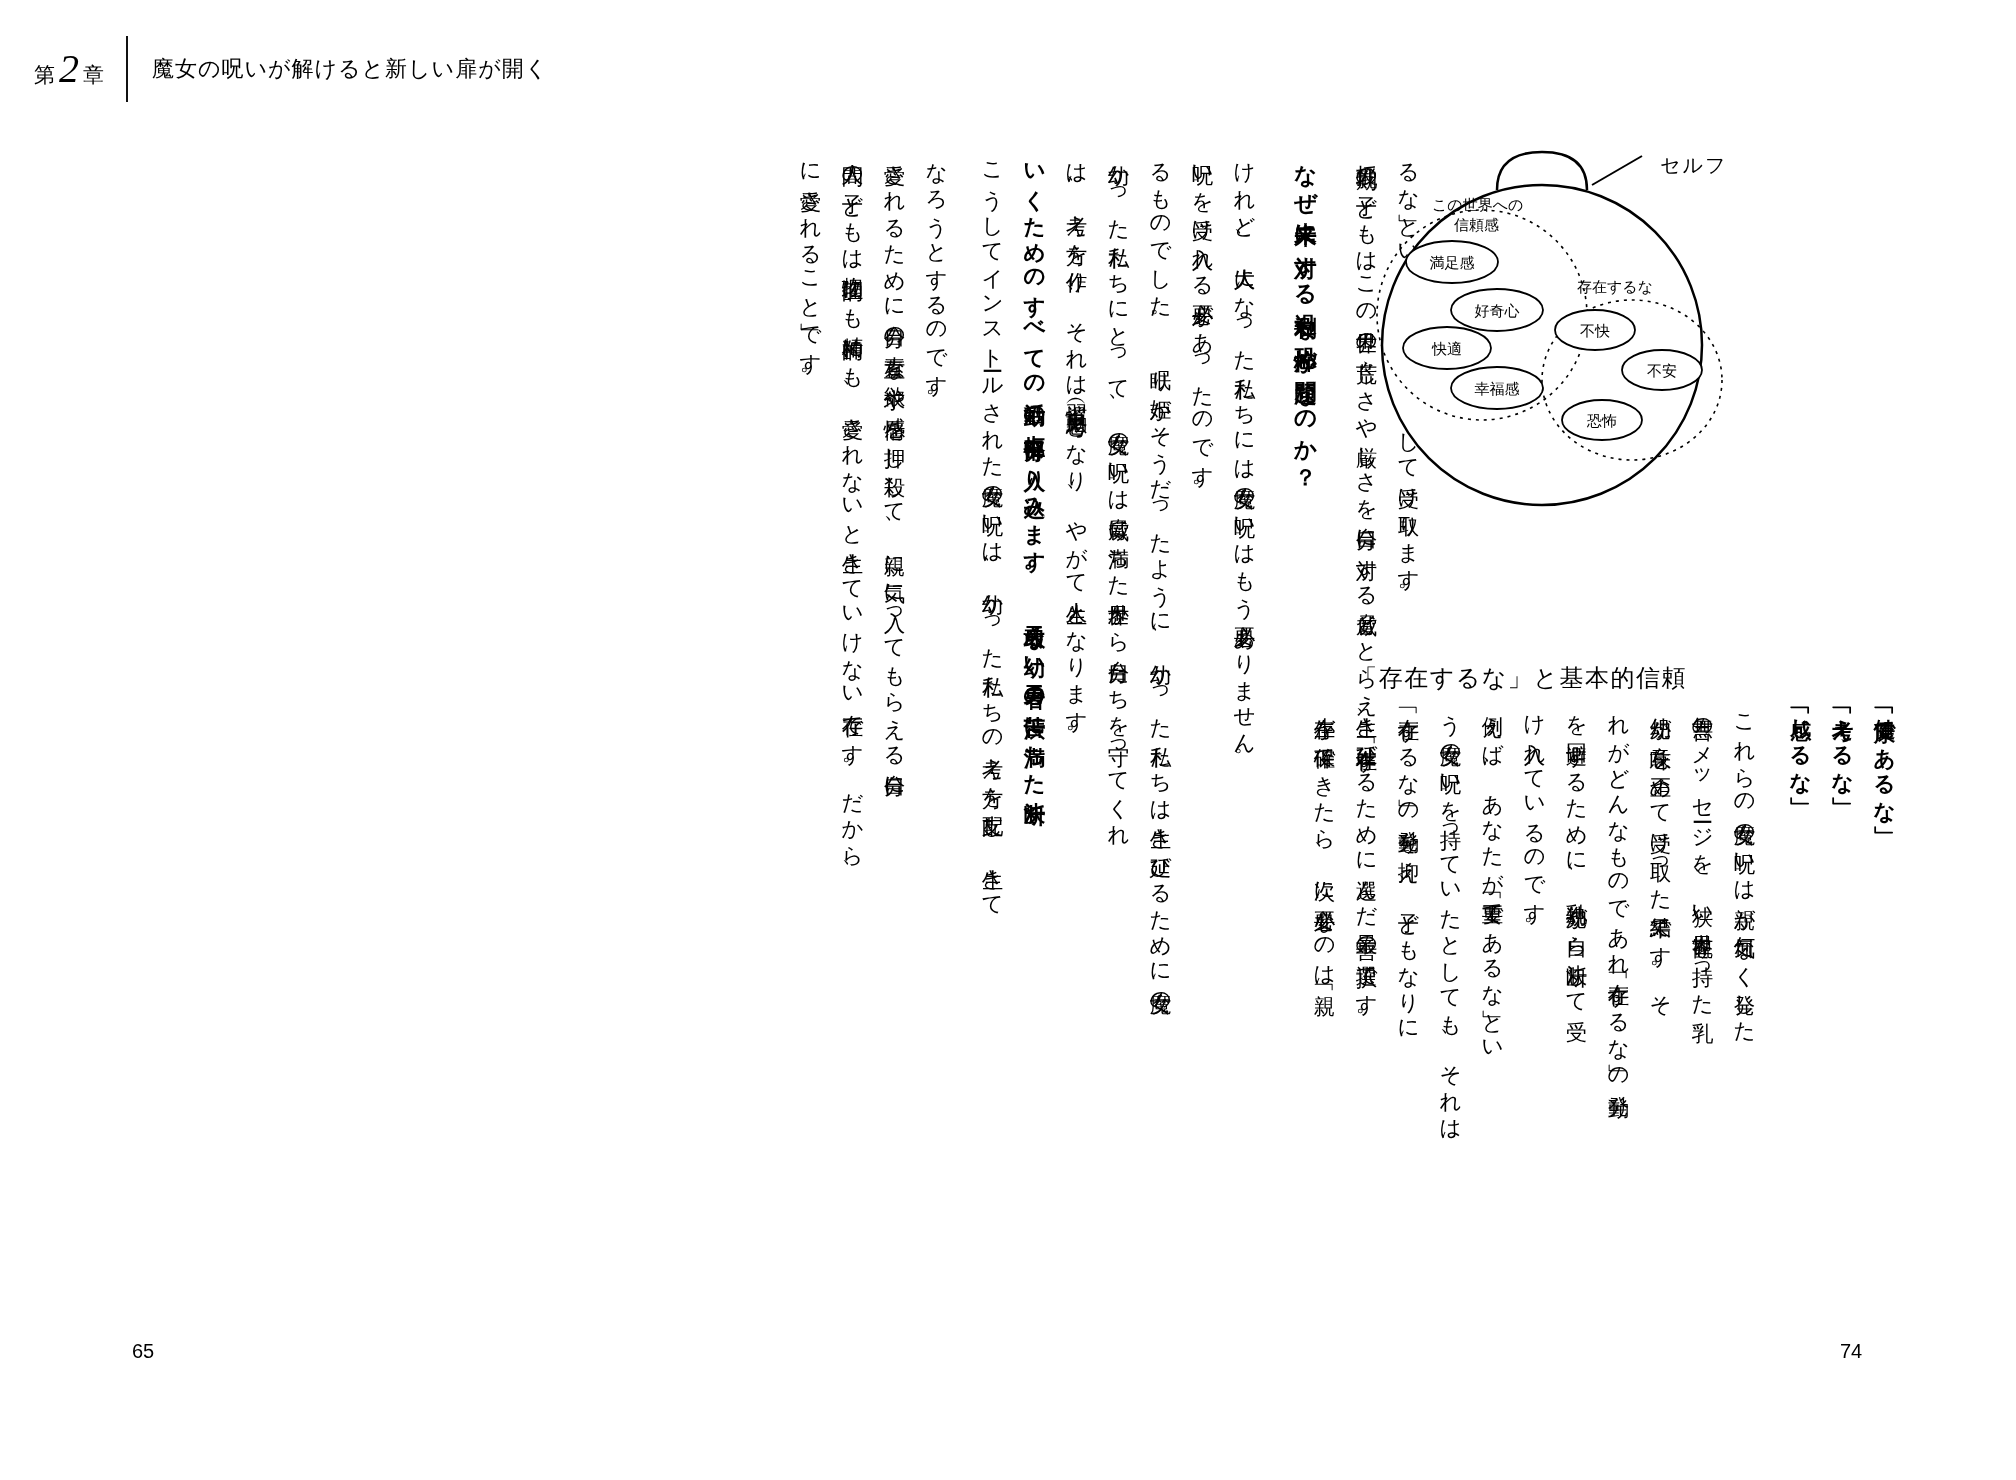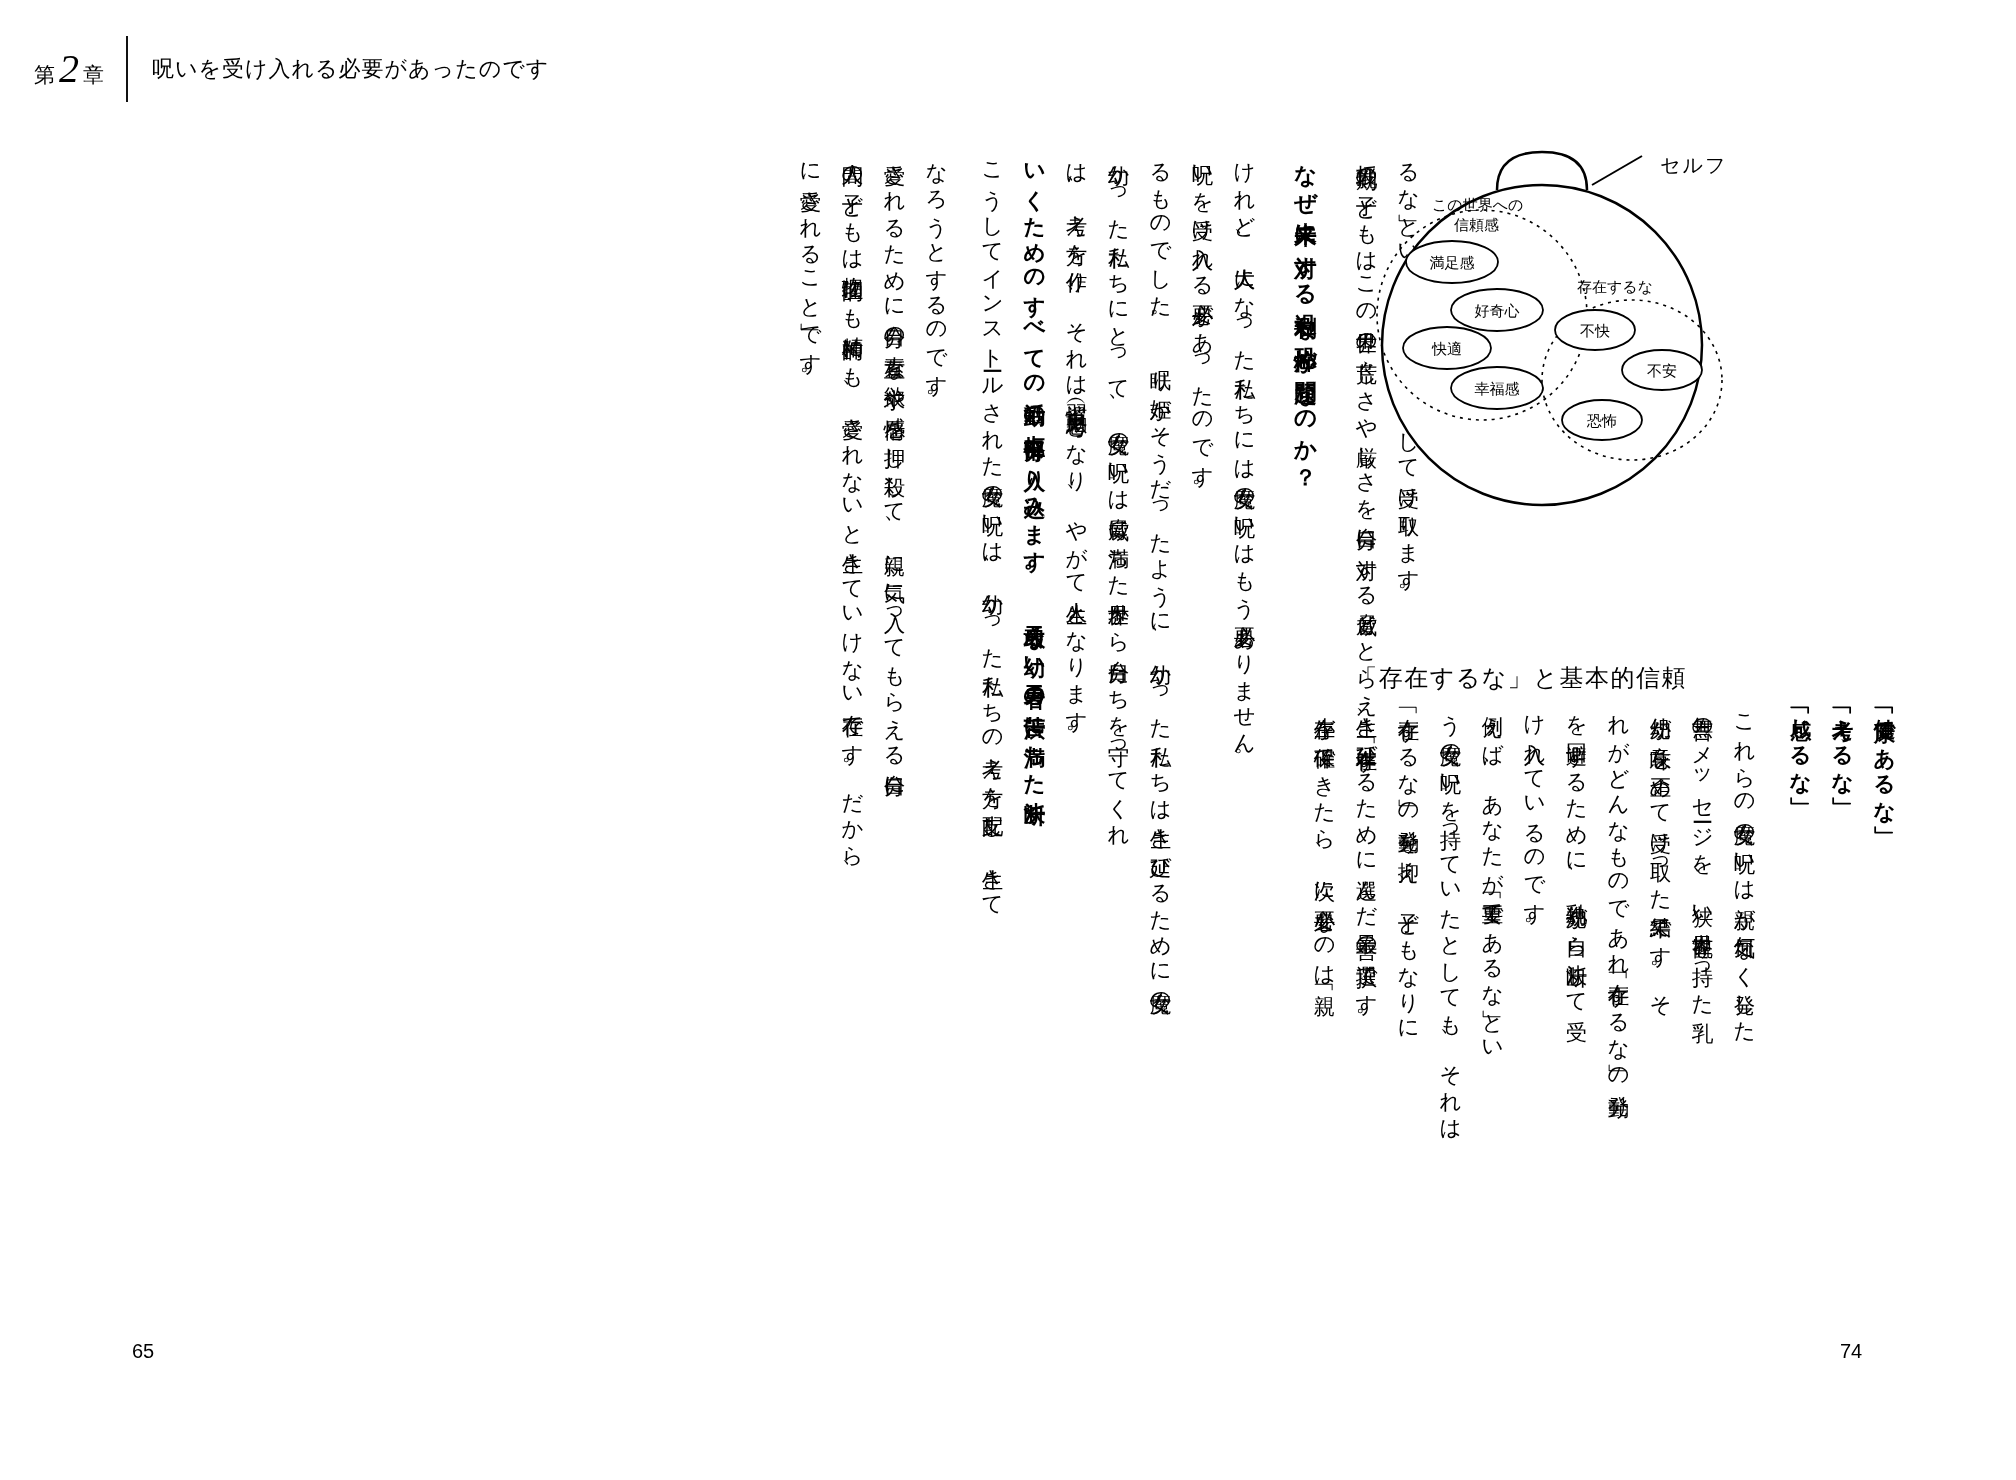--- a/index.html
+++ b/index.html
@@ -119,21 +119,21 @@
 </head>
 <body>
 
 <div class="chapter-head">
   <div class="chapter-kanji-group">
     <span class="chapter-dai">第</span>
     <span class="chapter-num">2</span>
     <span class="chapter-sho">章</span>
   </div>
   <div class="chapter-rule"></div>
-  <div class="chapter-title">呪いを受け入れる必要があったのです</div>
+  <div class="chapter-title">魔女の呪いが解けると新しい扉が開く</div>
 </div>
 
 <div class="p65">
   <div class="vcol" style="right:1196px;">に愛されること」です。</div>
   <div class="vcol" style="right:1154px;">人間の子どもは物理的にも精神的にも、愛されないと生きていけない存在です。だから、</div>
   <div class="vcol" style="right:1112px;">愛されるために自分の素直な欲求や感情を押し殺して、親に気に入ってもらえる自分に</div>
   <div class="vcol" style="right:1070px;">なろうとするのです。</div>
   <div class="vcol" style="right:1014px;">こうしてインストールされた魔女の呪いは、幼かった私たちの考え方を支配し、生きて</div>
   <div class="vcol bold" style="right:972px;">いくためのすべての活動の中枢部分に入り込みます。　勇敢な幼い勇者の苦渋に満ちた決断</div>
   <div class="vcol" style="right:930px;">は、考え方を作り、それは習慣（自動思考）となり、やがて人生となります。</div>

